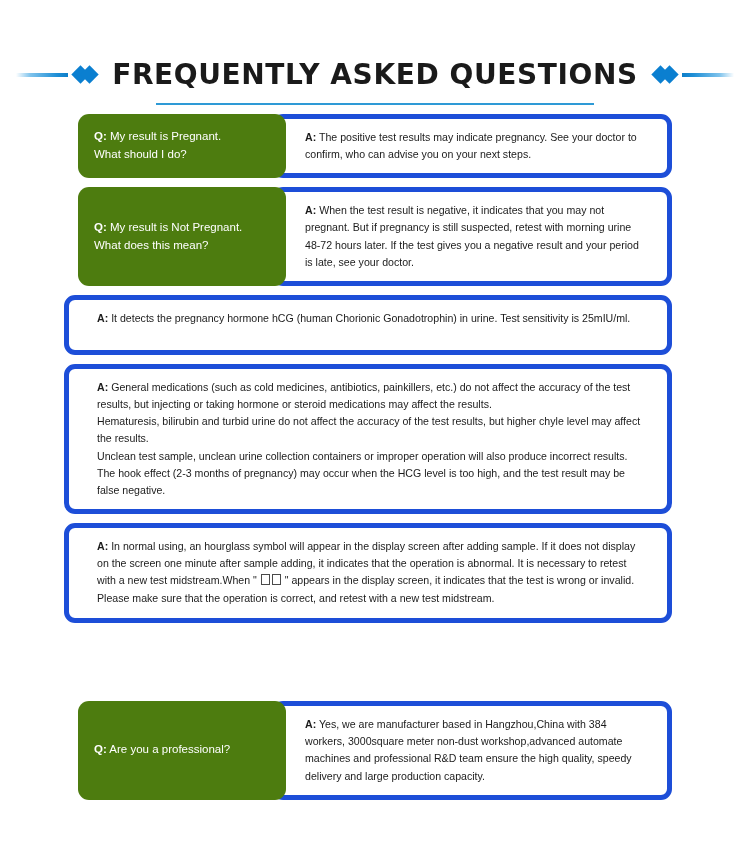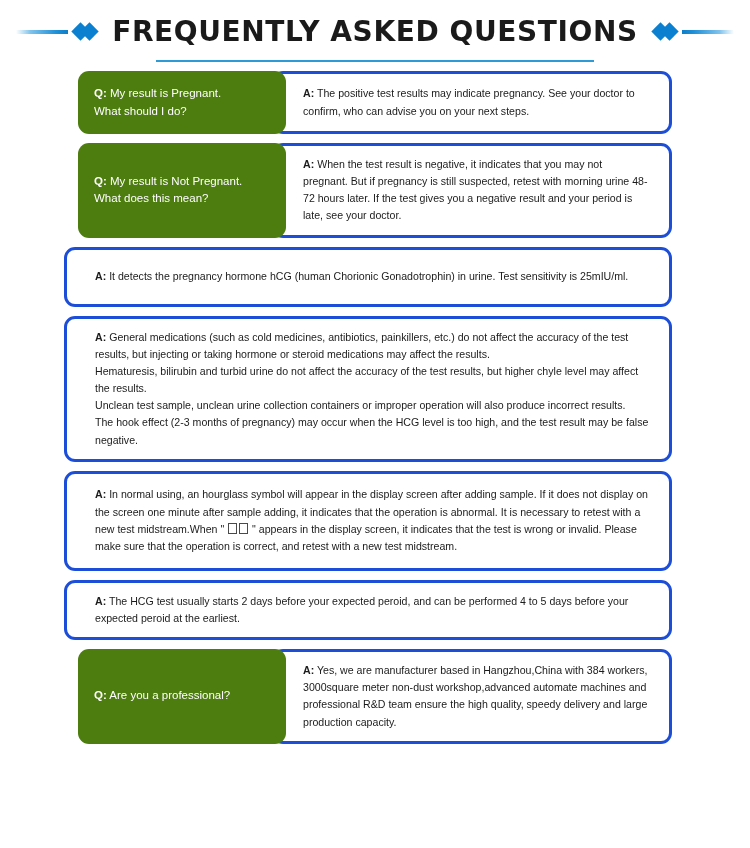--- a/index.html
+++ b/index.html
@@ -14,20 +14,21 @@
     -webkit-font-smoothing: antialiased;
     overflow: hidden;
   }
 
   .page {
     position: relative;
     width: 750px;
     height: 689px;
     box-sizing: border-box;
     padding: 0 78px;
+    margin-top: 43px;
   }
 
   
   .header {
     position: relative;
     height: 62px;
     display: flex;
     align-items: center;
     justify-content: center;
     gap: 0;
@@ -116,25 +117,25 @@
     white-space: pre-line;
   }
   .q-text .qlabel { font-weight: bold; }
 
   .a-box {
     position: relative;
     z-index: 1;
     flex: 1 1 auto;
     margin-left: -14px;
     background: #ffffff;
-    border: 3px solid #1d4ed8;
+    border: 5px solid #1d4ed8;
     border-radius: 11px;
     box-sizing: border-box;
     display: flex;
-    align-items: center;
+    align-items: flex-start;
     padding: 10px 20px 10px 28px;
   }
   .a-text {
     font-size: 10.6px;
     line-height: 1.62;
     color: #1b1b1b;
     white-space: pre-line;
   }
   .a-text .alabel { font-weight: bold; }
 
@@ -214,23 +215,20 @@
       </div>
     </div>
 
     <div class="faq-row r5">
       <div class="a-box">
         <div class="a-text"><span class="alabel">A:</span> <span>In normal using, an hourglass symbol will appear in the display screen after adding sample. If it does not display on the screen one minute after sample adding, it indicates that the operation is abnormal. It is necessary to retest with a new test midstream.When " </span><span class="tofu"></span><span class="tofu"></span><span> " appears in the display screen, it indicates that the test is wrong or invalid. Please make sure that the operation is correct, and retest with a new test midstream.</span></div>
       </div>
     </div>
 
     <div class="faq-row r6">
-      <div class="a-box">
-        <div class="a-text"><span class="alabel">A:</span> <span>The HCG test usually starts 2 days before your expected peroid, and can be performed 4 to 5 days before your expected peroid at the earliest.</span></div>
-      </div>
     </div>
 
 
     <div class="faq-row r8">
       <div class="q-box">
         <div class="q-text"><span class="qlabel">Q:</span> <span> Are you a professional?</span></div>
       </div>
       <div class="a-box">
         <div class="a-text"><span class="alabel">A:</span> <span>Yes, we are manufacturer based in Hangzhou,China with 384 workers, 3000square meter non-dust workshop,advanced automate machines and professional R&amp;D team ensure the high quality, speedy delivery and large production capacity.</span></div>
       </div>

